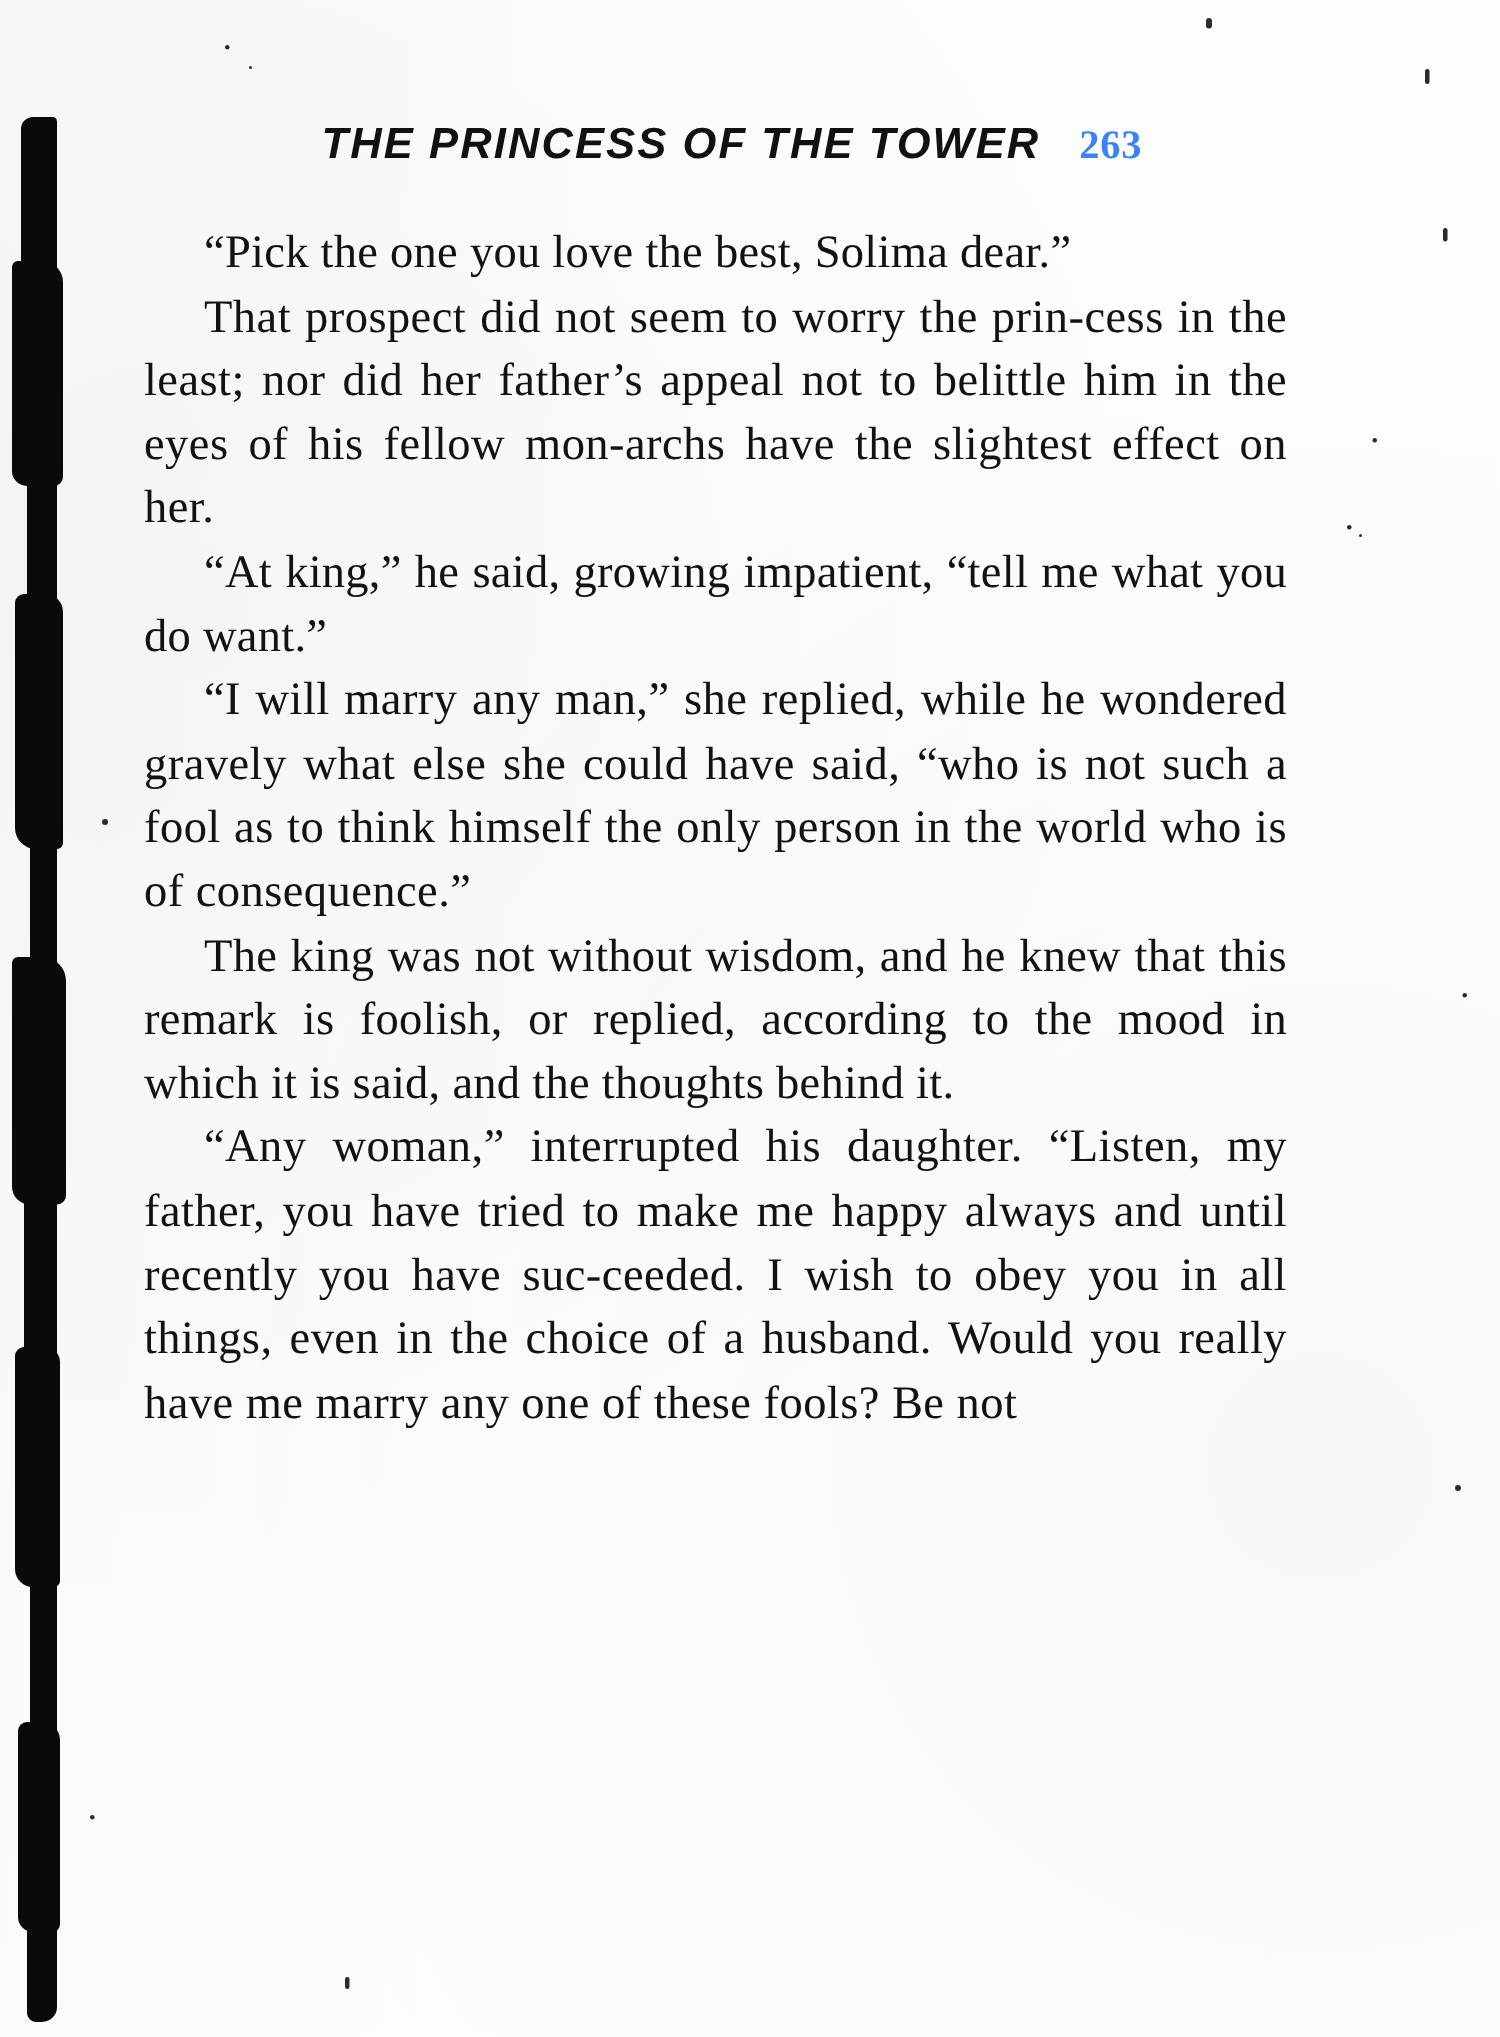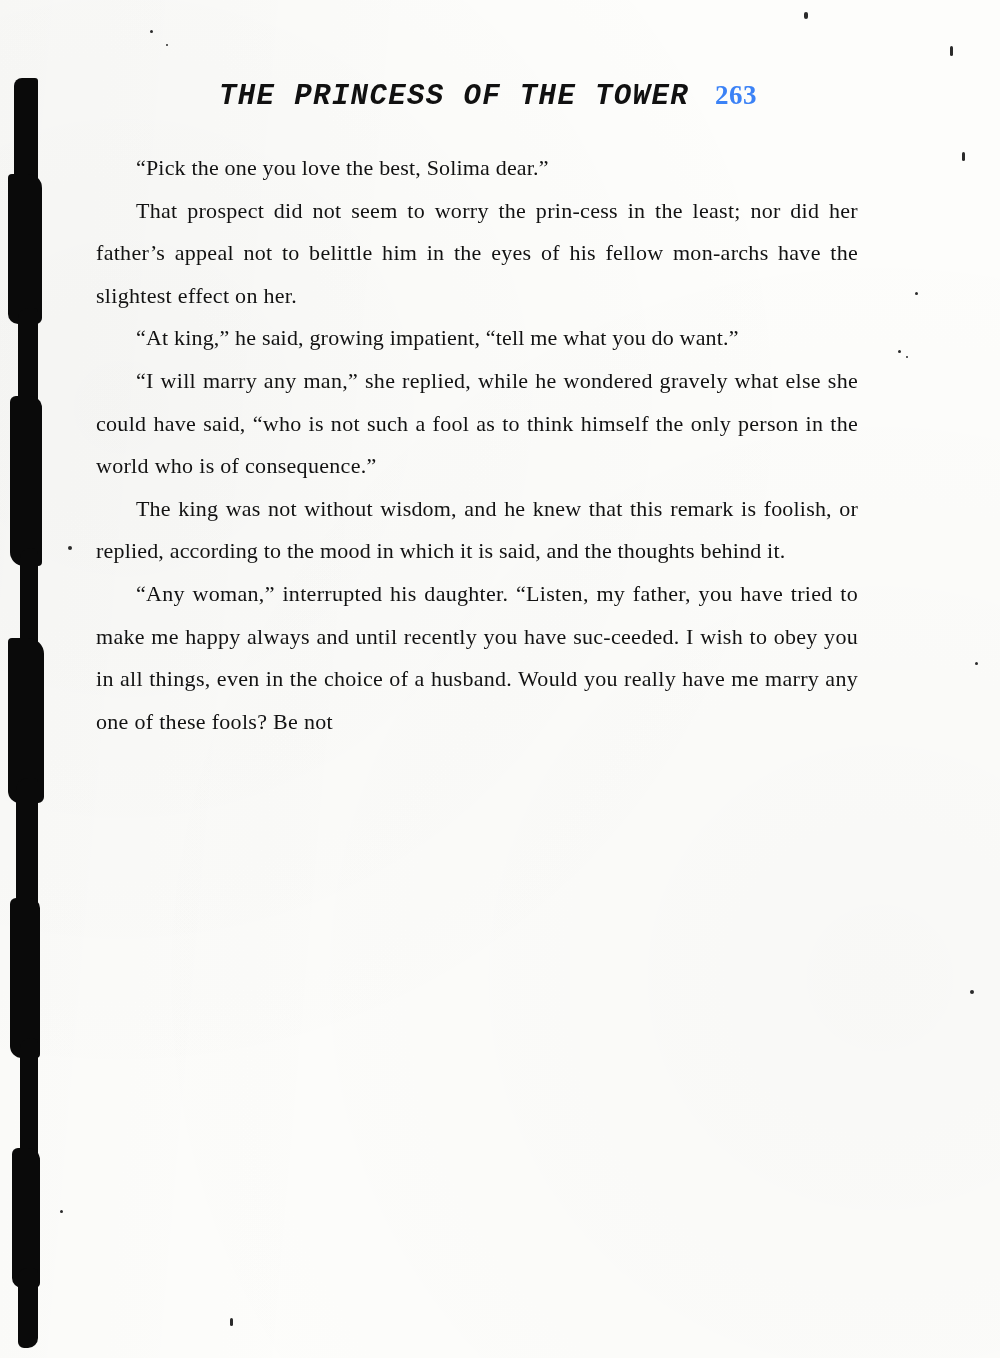--- a/index.html
+++ b/index.html
@@ -65,39 +65,39 @@
 
   .running-head {
     display: flex;
     align-items: baseline;
     justify-content: center;
     gap: 26px;
     margin: 0 0 34px 0;
     padding-left: 22px;
   }
   .running-head .title {
-    font-family: Liberation Mono, monospace;
+    font-family: Liberation Sans, sans-serif;
     font-weight: bold;
     font-style: italic;
     font-size: 29px;
     letter-spacing: 1.4px;
     color: #111;
     white-space: nowrap;
   }
   .running-head .folio {
     font-family: "Liberation Serif", serif;
     font-weight: bold;
     font-size: 27px;
     color: #3b82f6;
     letter-spacing: 0.5px;
   }
 
   .prose {
     font-family: "Liberation Serif", serif;
-    font-size: 22px;
+    font-size: 31px;
     line-height: 42.6px;
     color: #121212;
     text-align: justify;
     text-justify: inter-word;
     -webkit-font-smoothing: none;
   }
   .prose p {
     margin: 0;
     text-indent: 40px;
     hyphens: manual;

